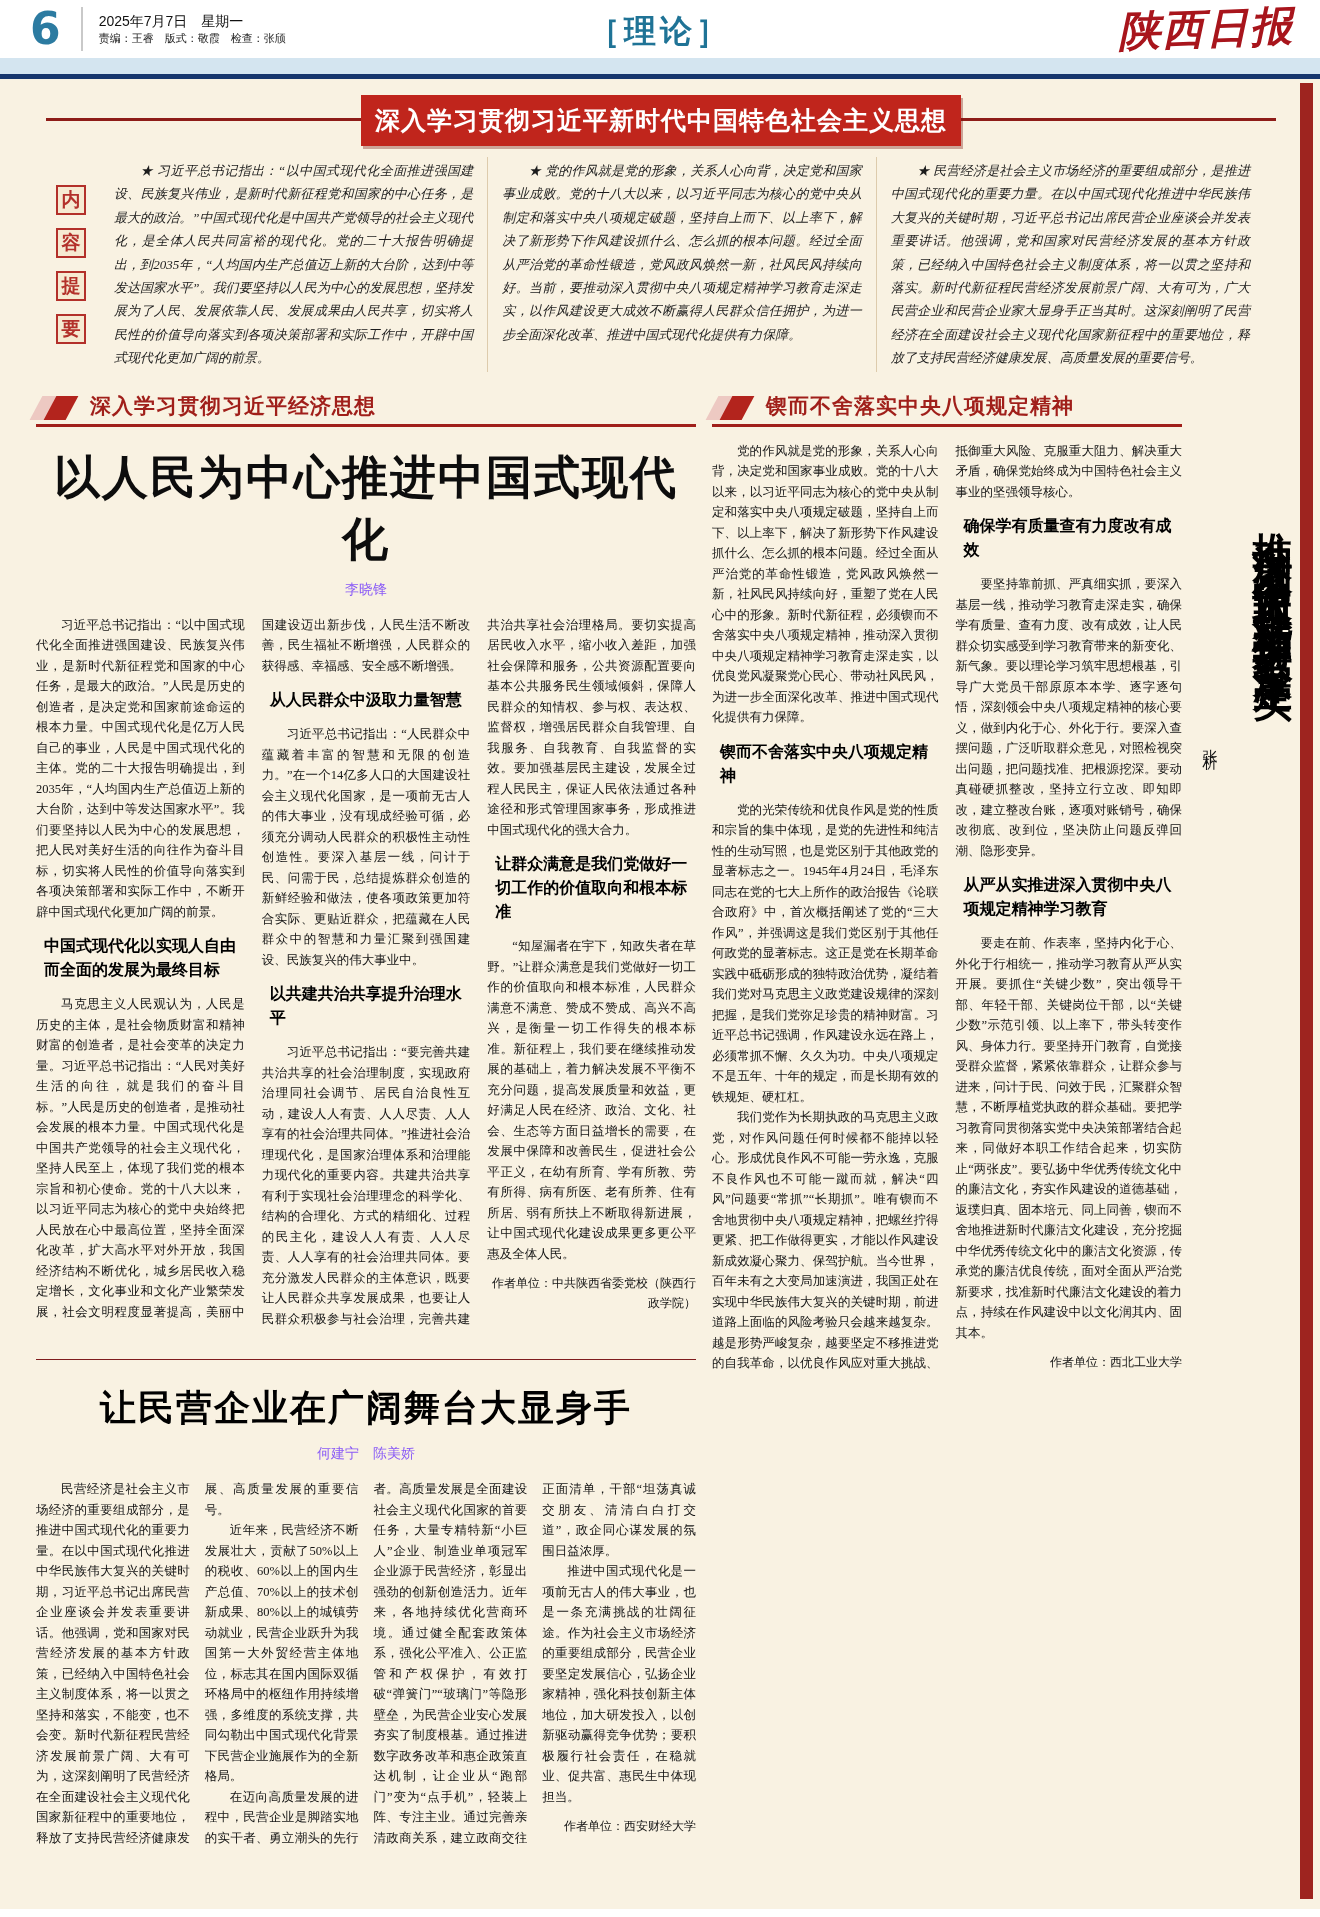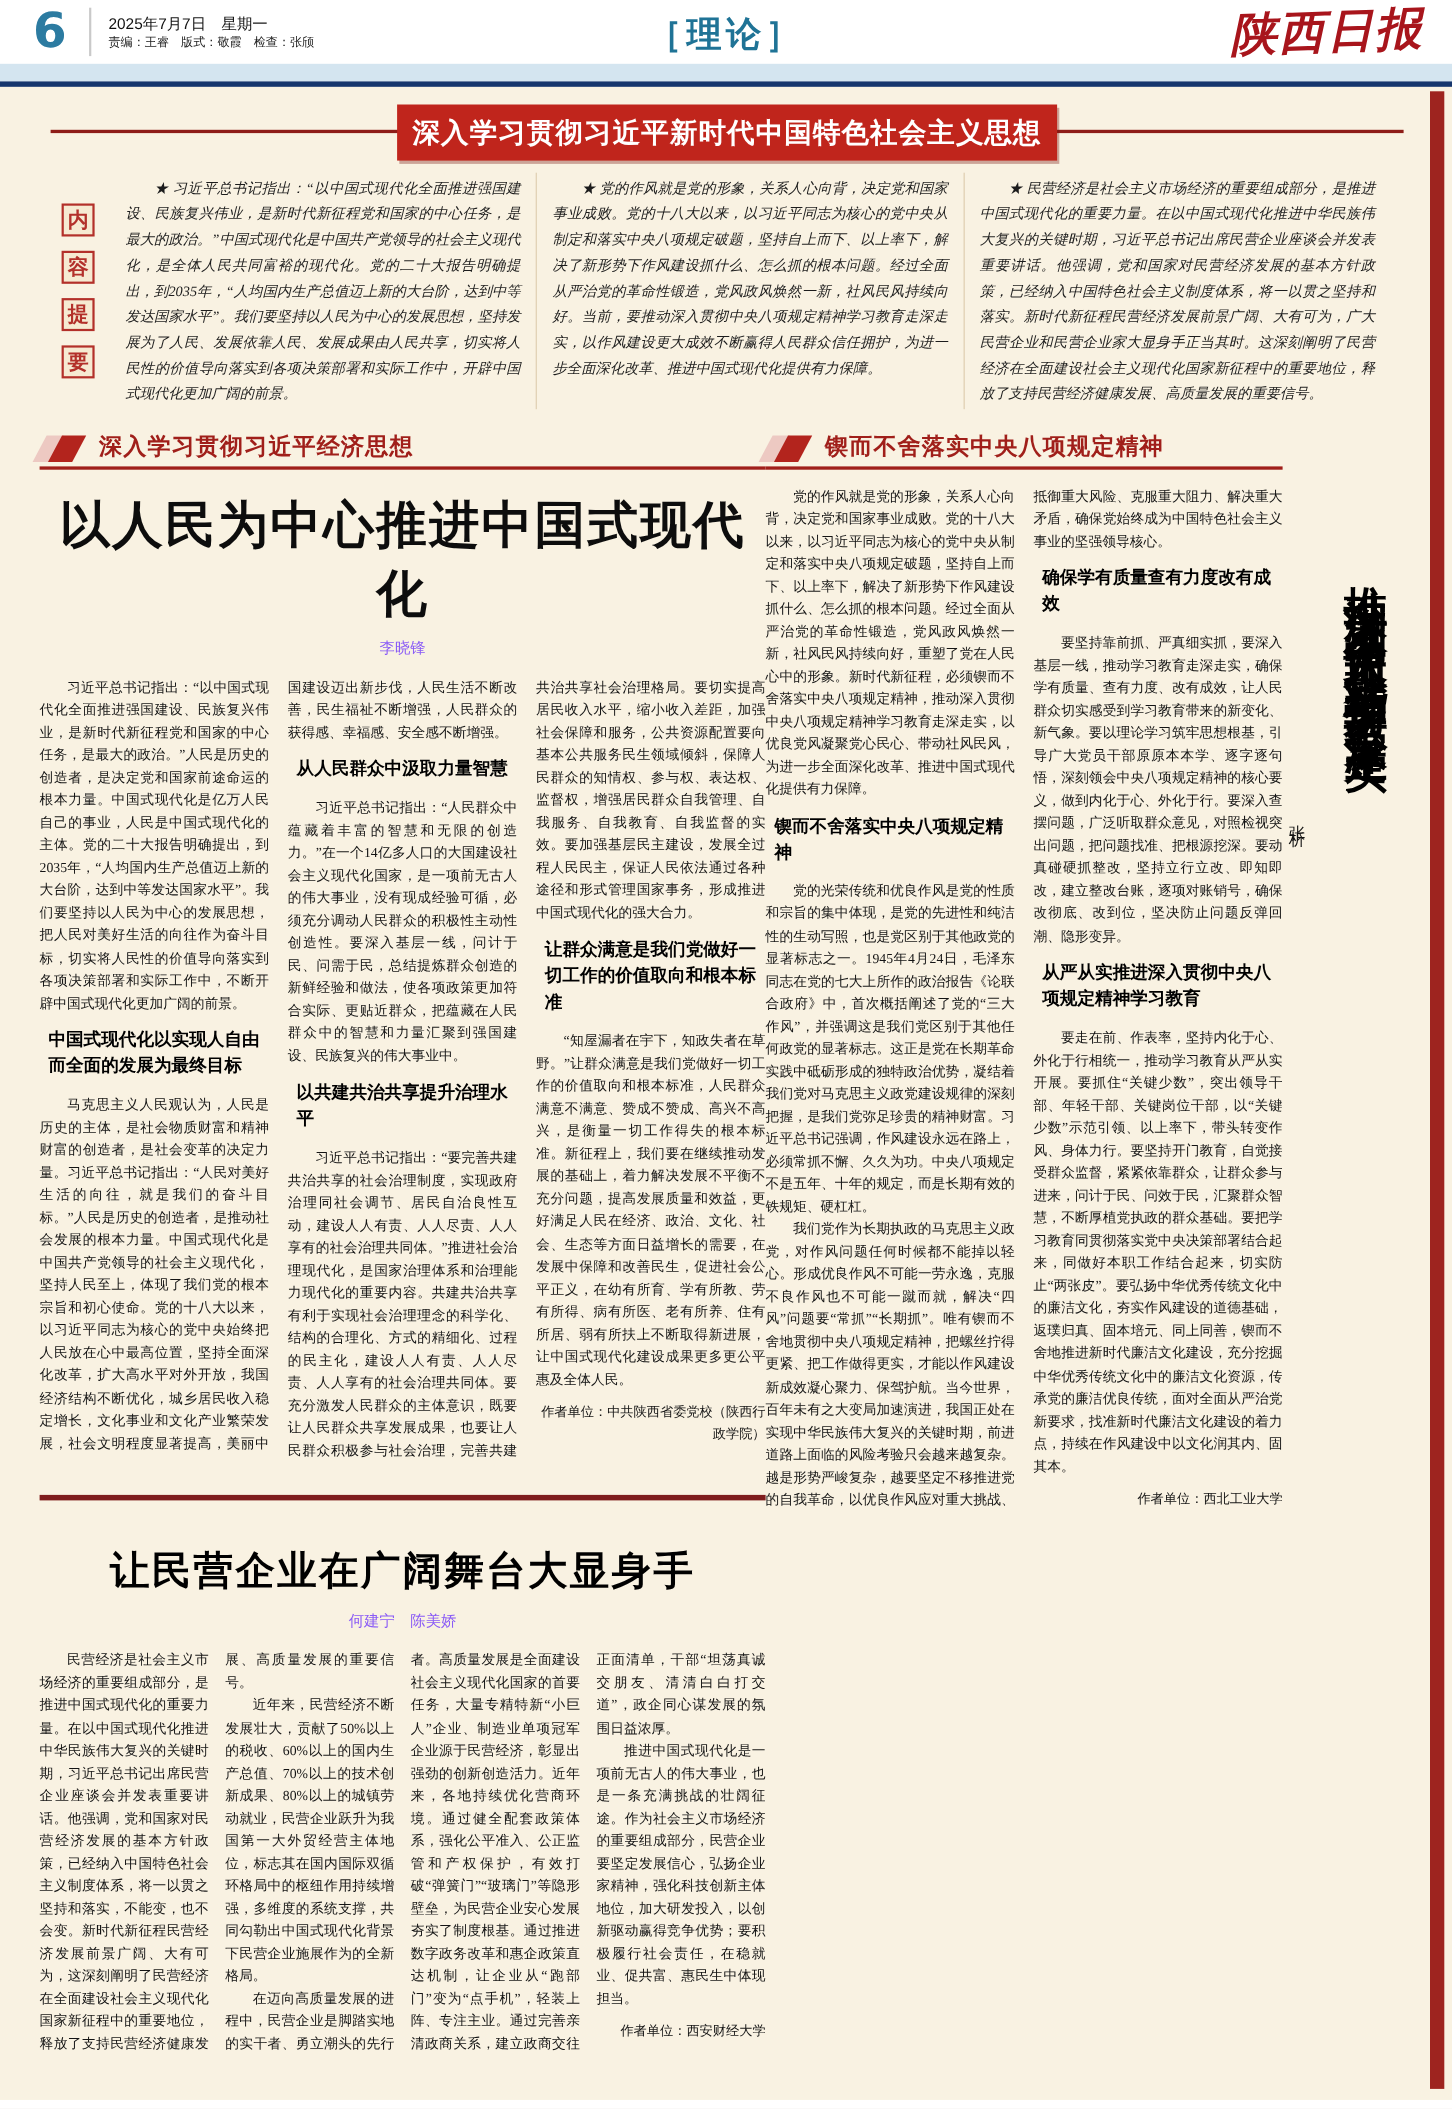--- a/index.html
+++ b/index.html
@@ -29,41 +29,41 @@
 
   
   .summary { display:flex; gap:0; margin:16px 22px 6px 18px; }
   .summary-label { width:46px; display:flex; flex-direction:column; justify-content:center; align-items:center; gap:13px; padding-right:12px; }
   .summary-label span { width:30px; height:30px; border:2px solid #b3302a; color:#b3302a; font-weight:bold; font-size:19px; display:flex; align-items:center; justify-content:center; font-family:"Liberation Sans", sans-serif; background:#f6ead2; }
   .summary-col { flex:1 1 0; font-size:13px; line-height:1.8; font-style:italic; color:#1c1c1c; text-align:justify; padding:2px 14px; }
   .summary-col + .summary-col { border-left:1px solid #ddcbac; }
   .summary-col p { text-indent:2em; }
 
   
-  .main { display:grid; grid-template-columns:660px 470px 100px; margin-top:20px; }
+  .main { display:grid; grid-template-columns:660px 470px 100px; column-gap:16px; margin-top:20px; }
 
   .kicker { display:flex; align-items:flex-end; gap:8px; border-bottom:3px solid #a01f1a; padding-bottom:4px; }
   .flag { position:relative; width:46px; height:24px; }
   .flag i { position:absolute; top:0; bottom:0; width:16px; transform:skewX(-28deg); }
   .flag .f1 { left:0; background:#edc9c2; }
   .flag .f2 { left:14px; background:#b3241d; width:22px; }
   .kicker-text { font-size:21px; font-weight:bold; color:#a01f1a; font-family:"Liberation Sans", sans-serif; letter-spacing:1px; }
 
   .a1-headline { text-align:center; font-size:46px; font-weight:bold; color:#0d0d0d; font-family:"Liberation Sans", sans-serif; letter-spacing:2px; margin:20px 0 10px; }
   .byline { text-align:center; font-size:14px; color:#8b5cf6; margin-bottom:16px; }
 
   .body-text { font-size:12.5px; line-height:1.64; text-align:justify; color:#141414; }
   .body-text p { text-indent:2em; }
   .body-text h3 { font-size:16px; font-family:"Liberation Sans", sans-serif; text-align:left; margin:12px 8px; line-height:1.5; color:#000; }
   .cols3 { column-count:3; column-gap:17px; }
   .cols4 { column-count:4; column-gap:15px; }
   .cols2 { column-count:2; column-gap:17px; }
   .attribution { text-align:right; font-size:12px; margin-top:10px; text-indent:0 !important; }
 
-  .article2 { margin-top:30px; border-top:5px solid #7f1d1d; padding-top:34px; }
+  .article2 { margin-top:30px; border-top:1px solid #7f1d1d; padding-top:18px; }
   .a2-headline { text-align:center; font-size:36px; font-weight:bold; font-family:"Liberation Sans", sans-serif; letter-spacing:2px; margin:6px 0 12px; }
 
   .article3 .body-text { margin-top:14px; }
 
   
   .vstrip { position:relative; }
   .v-headline { writing-mode:vertical-rl; font-size:40px; font-weight:bold; font-family:"Liberation Sans", sans-serif; color:#000; letter-spacing:7px; position:absolute; right:2px; top:108px; line-height:1.15; }
   .v-byline { writing-mode:vertical-rl; font-size:15px; color:#111; position:absolute; left:2px; top:345px; letter-spacing:6px; }
 </style>
 </head>

